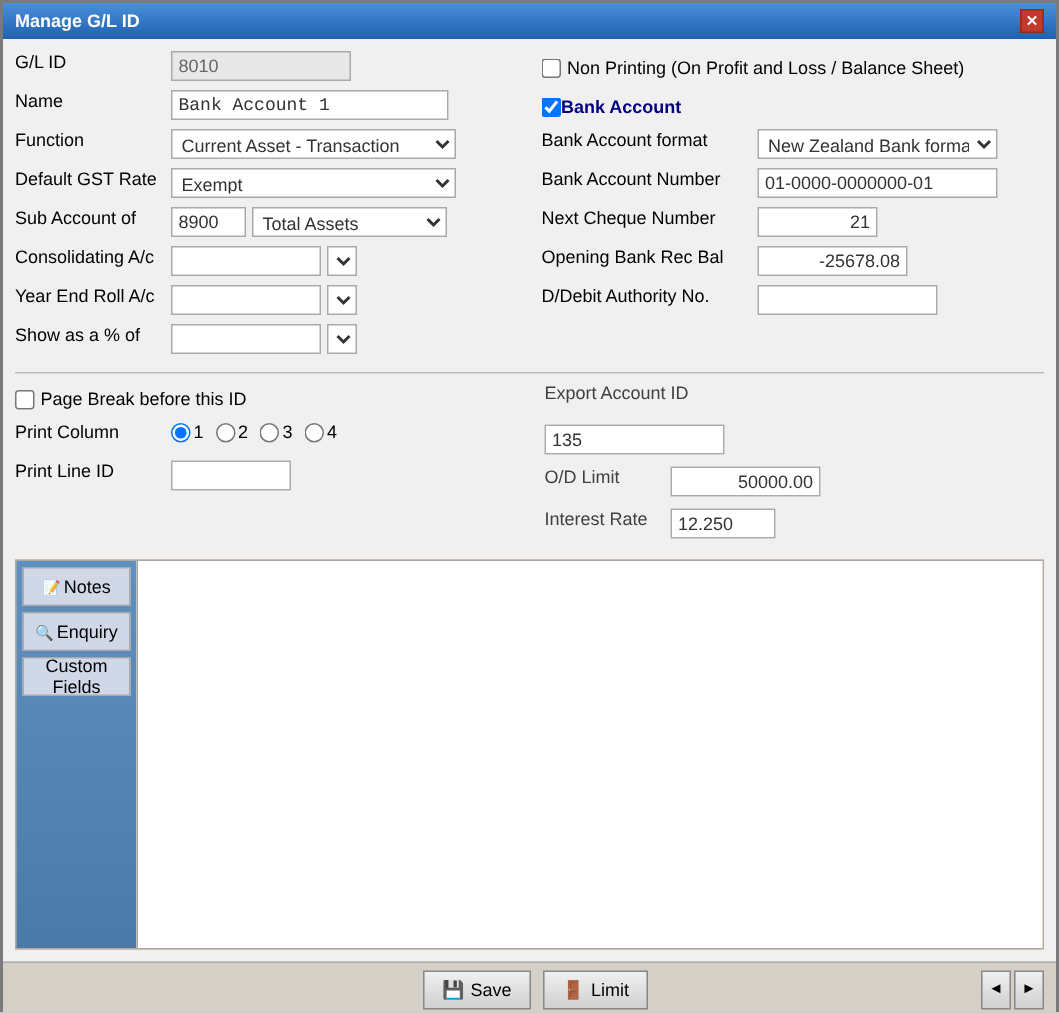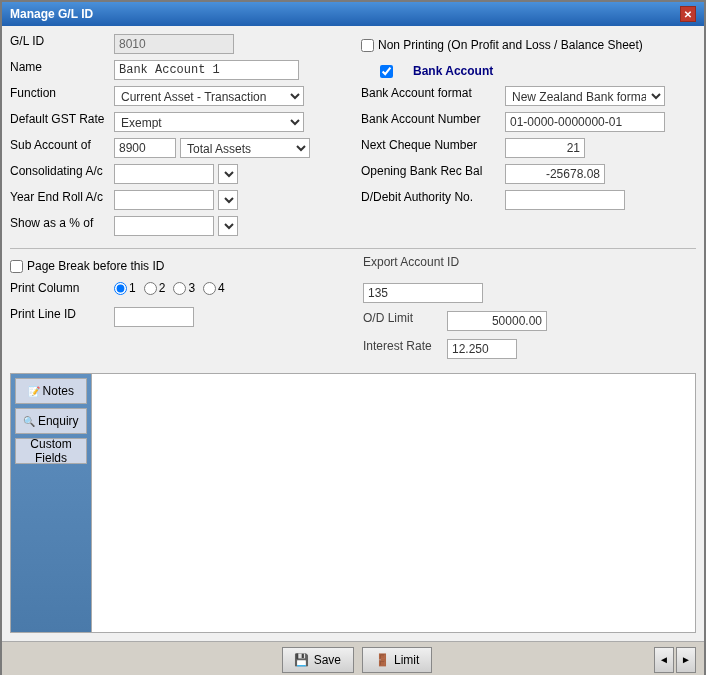--- a/index.html
+++ b/index.html
@@ -234,24 +234,23 @@
       cursor: pointer;
       display: flex;
       align-items: center;
       justify-content: center;
       font-size: 10px;
     }
 
     .bank-account-row {
       display: flex;
       align-items: center;
-      gap: 20px;
+      gap: 0;
       font-weight: bold;
       color: #000080;
-      margin-left: 19px;
     }
 
     .right-aligned-input {
       text-align: right;
     }
 
     .export-label {
       color: #404040;
       white-space: nowrap;
     }
@@ -297,21 +296,21 @@
 
         <div class="form-row">
           <span class="form-label">Default GST Rate</span>
           <select class="form-select" style="width:190px;">
             <option>Exempt</option>
           </select>
         </div>
 
         <div class="form-row">
           <span class="form-label">Sub Account of</span>
-          <input type="text" class="form-input" style="width: 62px;" value="8900">
+          <input type="text" class="form-input" style="width: 50px;" value="8900">
           <select class="form-select" style="width:130px;">
             <option>Total Assets</option>
           </select>
         </div>
 
         <div class="form-row">
           <span class="form-label">Consolidating A/c</span>
           <input type="text" class="form-input" style="width: 100px;" value="">
           <select class="form-select" style="width:20px;"></select>
         </div>

